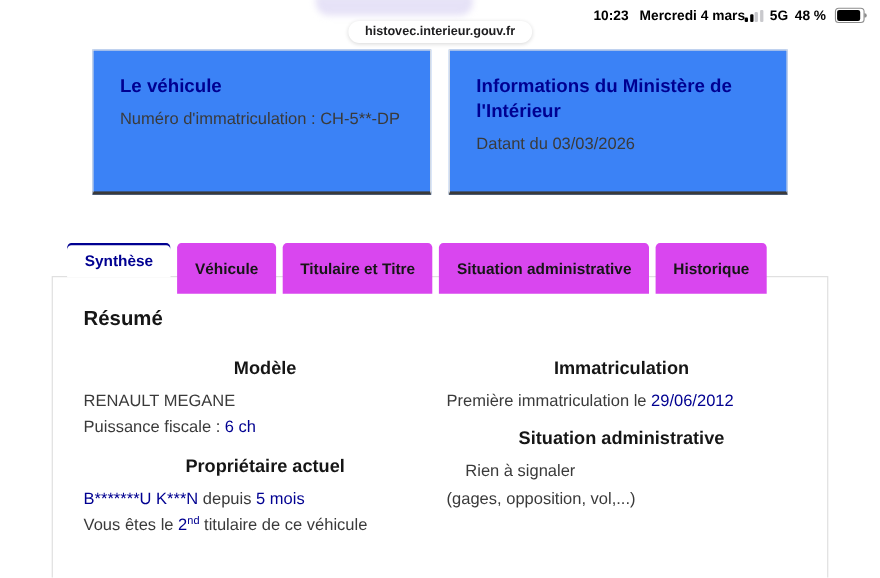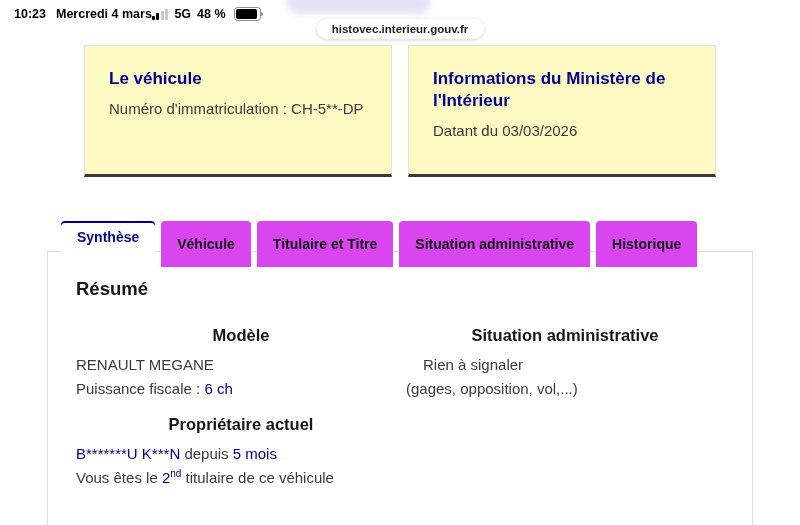--- a/index.html
+++ b/index.html
@@ -5,21 +5,21 @@
   html,body{margin:0;padding:0;}
   body{
     width:800px;height:525px;position:relative;overflow:hidden;
     background:#ffffff;
     font-family:"Liberation Sans","DejaVu Sans",sans-serif;
     -webkit-font-smoothing:antialiased;
   }
   
   .status-bar{
     position:absolute;top:0;left:0;right:0;height:28px;
-    display:flex;justify-content:flex-start;align-items:flex-start;
+    display:flex;justify-content:flex-end;align-items:flex-start;
     padding:7px 14px 0;box-sizing:border-box;z-index:10;
   }
   .status-left{display:flex;gap:10px;font-size:12.5px;font-weight:700;color:#000;}
   .status-right{display:flex;align-items:center;gap:6px;font-size:12.5px;font-weight:600;color:#000;}
   .signal{display:flex;align-items:flex-end;gap:1.5px;height:11px;}
   .signal i{display:block;width:3px;border-radius:1px;background:#000;}
   .signal i:nth-child(1){height:4px;}
   .signal i:nth-child(2){height:6.5px;}
   .signal i:nth-child(3){height:9px;background:#c9c9cd;}
   .signal i:nth-child(4){height:11px;background:#c9c9cd;}
@@ -34,21 +34,21 @@
   
   .url-pill{
     position:absolute;top:19px;left:50%;transform:translateX(-50%);
     background:#fff;border-radius:11px;padding:4px 15px;
     font-size:11.5px;font-weight:600;color:#1d1d1f;
     box-shadow:0 1px 4px rgba(0,0,0,.16);z-index:6;white-space:nowrap;
   }
   
   .cards{position:absolute;top:45px;left:84px;display:flex;gap:16px;}
   .card{
-    width:308px;height:132px;box-sizing:border-box;background:#fef9c3;
+    width:308px;height:132px;box-sizing:border-box;background:#3b82f6;
     border:1px solid #e3e3e3;border-bottom:3px solid #3a3a3a;
     padding:22px 24px;
   }
   .card h2{margin:0 0 10px;font-size:17px;line-height:1.3;font-weight:700;color:#000091;}
   .card p{margin:0;font-size:15px;color:#3a3a3a;}
   
   .tabs{position:absolute;top:221px;left:61px;display:flex;gap:6px;z-index:3;}
   .tab{
     height:46px;padding:0 16px;display:flex;align-items:center;
     font-size:14px;font-weight:700;color:#161616;
@@ -130,19 +130,23 @@
         <p><span>Puissance fiscale : </span><span class="blue">6 ch</span></p>
       </div>
       <div class="block">
         <h3>Propriétaire actuel</h3>
         <p><span class="blue">B*******U K***N</span><span> depuis </span><span class="blue">5 mois</span></p>
         <p><span>Vous êtes le </span><span class="blue">2</span><sup class="blue">nd</sup><span> titulaire de ce véhicule</span></p>
       </div>
     </div>
     <div class="col-right">
       <div class="block">
+        <h3>Immatriculation</h3>
+        <p><span>Première immatriculation le </span><span class="blue">29/06/2012</span></p>
+      </div>
+      <div class="block">
         <h3>Situation administrative</h3>
         <p class="blue indent">Rien à signaler</p>
         <p>(gages, opposition, vol,...)</p>
       </div>
     </div>
   </div>
 </div>
 
 </body></html>

